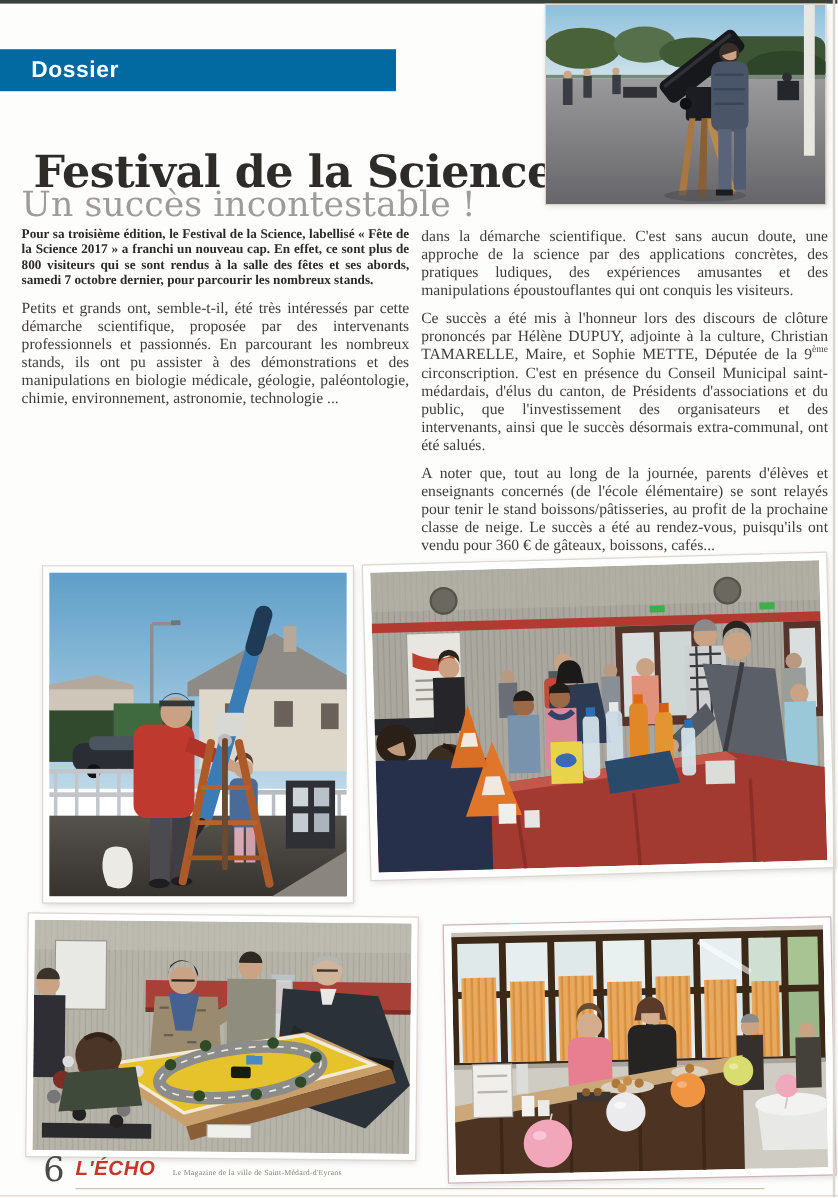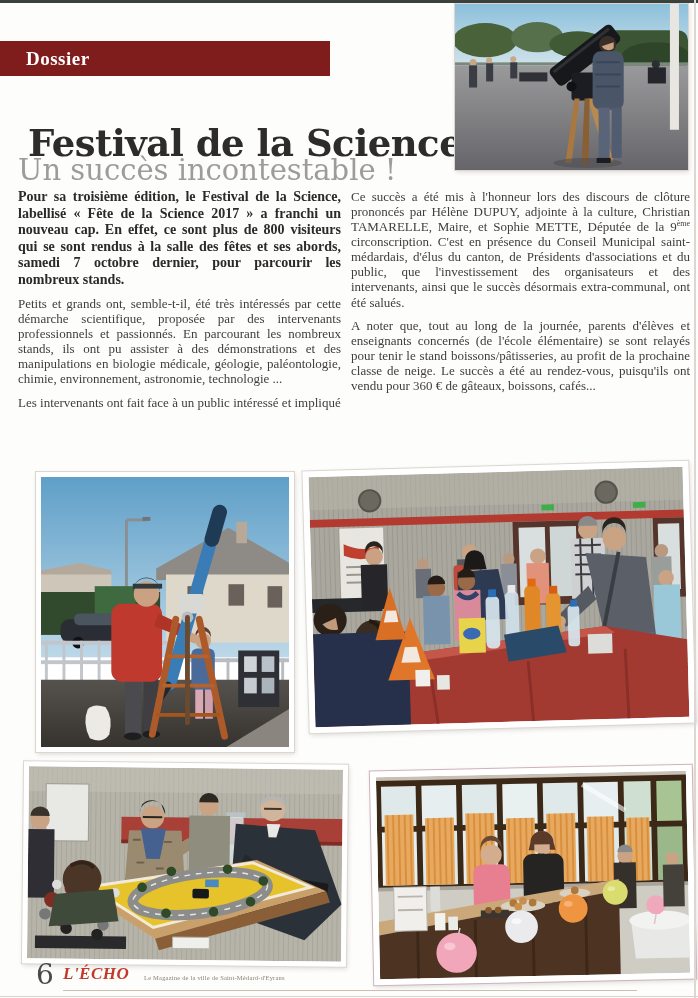--- a/index.html
+++ b/index.html
@@ -5,73 +5,73 @@
   html,body{margin:0;padding:0;}
   body{
     width:698px;height:998px;position:relative;background:#fdfdfc;
     font-family:"Liberation Serif",serif;overflow:hidden;
   }
   .scan-top{position:absolute;left:0;top:0;width:698px;height:3px;background:#3a423c;}
   .page-edge-right{position:absolute;right:2px;top:0;width:2px;height:998px;background:#dcd7d1;}
   .page-edge-bottom{position:absolute;left:0;bottom:1px;width:698px;height:1px;background:#d8d3cd;}
 
   .badge{
-    position:absolute;left:0;top:41px;width:304px;height:35px;background:#7f1d1d;
-    color:#ffffff;font-family:Liberation Serif, serif;font-weight:bold;
+    position:absolute;left:0;top:41px;width:304px;height:35px;background:#0369a1;
+    color:#ffffff;font-family:Liberation Sans, sans-serif;font-weight:bold;
     font-size:19px;line-height:35px;padding-left:26px;letter-spacing:.5px;
   }
   .title{
     position:absolute;left:16px;top:96px;font-family:"DejaVu Serif",serif;
     font-weight:800;font-size:37px;color:#2e2c29;letter-spacing:-.5px;white-space:nowrap;margin-left:12px;
   }
   .subtitle{
     position:absolute;left:18px;top:141px;font-family:"DejaVu Serif",serif;
     font-weight:400;font-size:29px;color:#9e9c99;letter-spacing:0;white-space:nowrap;margin-top:12px;
   }
 
   .col{position:absolute;top:189px;font-size:13px;line-height:1.16;color:#403d3a;text-align:justify;}
   .col-left{left:18px;width:323px;}
   .col-right{left:351px;width:339px;}
   .col p{margin:0 0 8px 0;}
-  .lede{font-weight:bold;font-size:14px;color:#2c2a27;line-height:1.18;}
+  .lede{font-weight:bold;font-size:11px;color:#2c2a27;line-height:1.18;}
   sup{font-size:8px;line-height:0;}
 
   .photo{
     position:absolute;margin:0;background:#fff;box-sizing:border-box;
     box-shadow:0 0 0 1px #ddd6cf, 1px 2px 5px rgba(60,50,40,.18);
   }
   .photo svg{display:block;width:100%;height:100%;}
 
   .footer-num{position:absolute;left:36px;top:958px;font-family:"DejaVu Serif",serif;font-size:28px;color:#4a4a47;}
   .footer-brand{
-    position:absolute;left:63px;top:964px;font-family:Liberation Serif, serif;
+    position:absolute;left:63px;top:964px;font-family:Liberation Sans, sans-serif;
     font-style:italic;font-weight:bold;font-size:17px;color:#c2392a;letter-spacing:.5px;
   }
   .footer-tag{position:absolute;left:144px;top:974px;font-size:6.5px;color:#8b8177;letter-spacing:.2px;}
   .footer-rule{position:absolute;left:63px;top:990px;width:574px;height:1px;background:#cbbfb2;}
 </style>
 </head>
 <body>
 
 <div class="scan-top"></div>
 
 <div class="badge">
   <span>Dossier</span>
 </div>
 
 <h1 class="title">Festival de la Science</h1>
 <h2 class="subtitle">Un succès incontestable !</h2>
 
 <div class="col col-left">
   <p class="lede">Pour sa troisième édition, le Festival de la Science, labellisé « Fête de la Science 2017 » a franchi un nouveau cap. En effet, ce sont plus de 800 visiteurs qui se sont rendus à la salle des fêtes et ses abords, samedi 7 octobre dernier, pour parcourir les nombreux stands.</p>
   <p>Petits et grands ont, semble-t-il, été très intéressés par cette démarche scientifique, proposée par des intervenants professionnels et passionnés. En parcourant les nombreux stands, ils ont pu assister à des démonstrations et des manipulations en biologie médicale, géologie, paléontologie, chimie, environnement, astronomie, technologie ...</p>
-  <p>Les intervenants ont fait face à un public intéressé et impliqué</p>
 </div>
 
 <div class="col col-right">
+  <p>dans la démarche scientifique. C'est sans aucun doute, une approche de la science par des applications concrètes, des pratiques ludiques, des expériences amusantes et des manipulations époustouflantes qui ont conquis les visiteurs.</p>
   <p><span>Ce succès a été mis à l'honneur lors des discours de clôture prononcés par Hélène DUPUY, adjointe à la culture, Christian TAMARELLE, Maire, et Sophie METTE, Députée de la 9</span><sup>ème</sup><span> circonscription. C'est en présence du Conseil Municipal saint-médardais, d'élus du canton, de Présidents d'associations et du public, que l'investissement des organisateurs et des intervenants, ainsi que le succès désormais extra-communal, ont été salués.</span></p>
   <p>A noter que, tout au long de la journée, parents d'élèves et enseignants concernés (de l'école élémentaire) se sont relayés pour tenir le stand boissons/pâtisseries, au profit de la prochaine classe de neige. Le succès a été au rendez-vous, puisqu'ils ont vendu pour 360 € de gâteaux, boissons, cafés...</p>
 </div>
 
 <figure class="photo" style="left:455px;top:4px;width:233px;height:166px;" aria-label="Visiteur observant dans un grand télescope noir sur le parvis">
   <svg viewBox="0 0 232 165" preserveAspectRatio="none">
     <defs>
       <linearGradient id="skyA" x1="0" y1="0" x2="0" y2="1">
         <stop offset="0" stop-color="#8cc0dc"></stop>
           <stop offset="1" stop-color="#d9e7ec"></stop>

